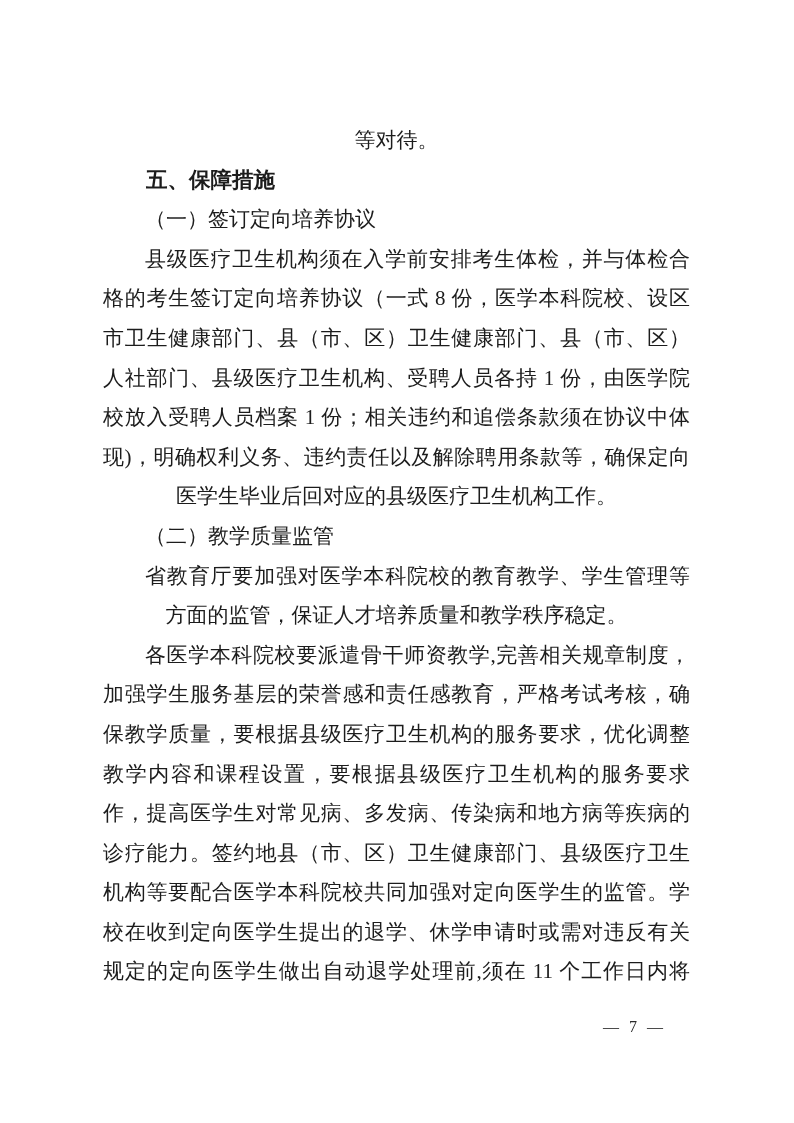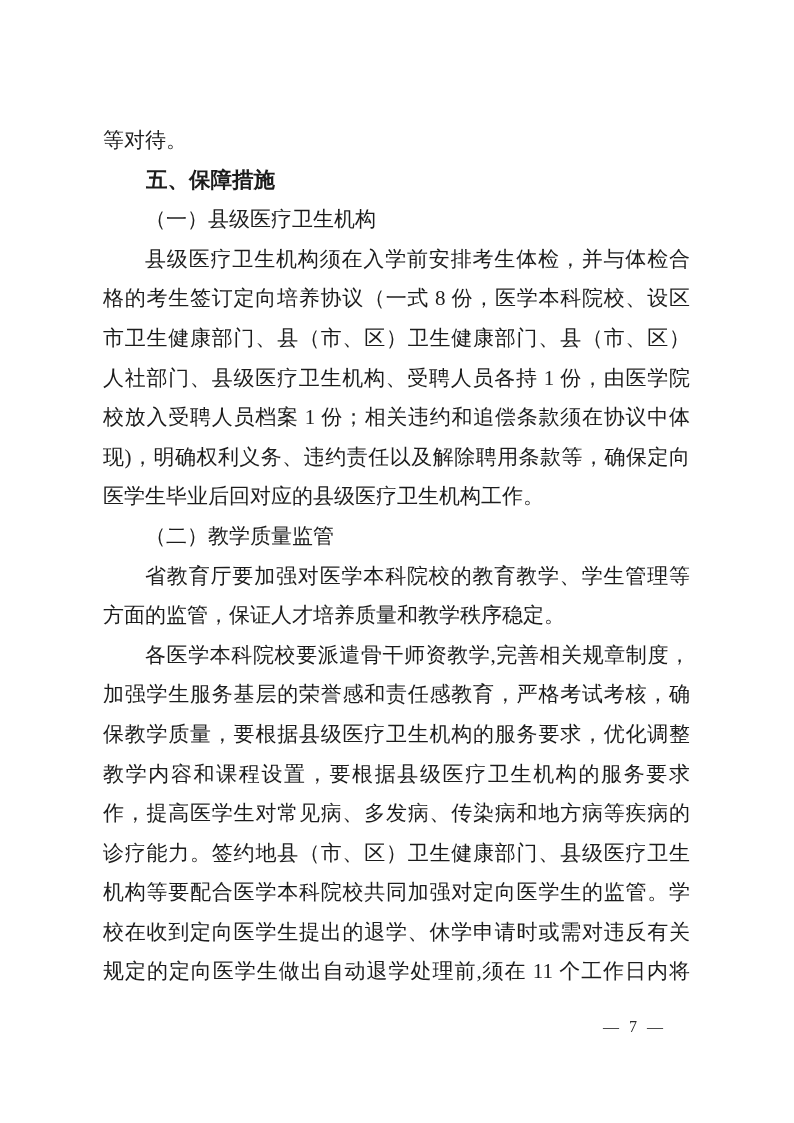--- a/index.html
+++ b/index.html
@@ -28,21 +28,21 @@
     height: 39.6px;
     overflow: visible;
   }
   
   .full {
     text-align: justify;
     text-align-last: justify;
   }
   
   .short {
-    text-align: left;
+    text-align: center;
   }
   
   .indent {
     text-indent: 2em;
   }
   
   .h1 {
     font-family: "Liberation Sans", "DejaVu Sans", sans-serif;
     font-weight: 700;
     text-indent: 2em;
@@ -62,21 +62,21 @@
     font-family: "Liberation Serif", "DejaVu Serif", serif;
   }
 </style>
 </head>
 <body>
 
 <div class="page">
   <div class="content">
     <div class="line short">等对待。</div>
     <div class="line h1">五、保障措施</div>
-    <div class="line h2">（一）县级医疗卫生机构</div>
+    <div class="line h2">（一）签订定向培养协议</div>
     <div class="line full indent">县级医疗卫生机构须在入学前安排考生体检，并与体检合</div>
     <div class="line full">格的考生签订定向培养协议（一式 8 份，医学本科院校、设区</div>
     <div class="line full">市卫生健康部门、县（市、区）卫生健康部门、县（市、区）</div>
     <div class="line full">人社部门、县级医疗卫生机构、受聘人员各持 1 份，由医学院</div>
     <div class="line full">校放入受聘人员档案 1 份；相关违约和追偿条款须在协议中体</div>
     <div class="line full">现)，明确权利义务、违约责任以及解除聘用条款等，确保定向</div>
     <div class="line short">医学生毕业后回对应的县级医疗卫生机构工作。</div>
     <div class="line h2">（二）教学质量监管</div>
     <div class="line full indent">省教育厅要加强对医学本科院校的教育教学、学生管理等</div>
     <div class="line short">方面的监管，保证人才培养质量和教学秩序稳定。</div>

